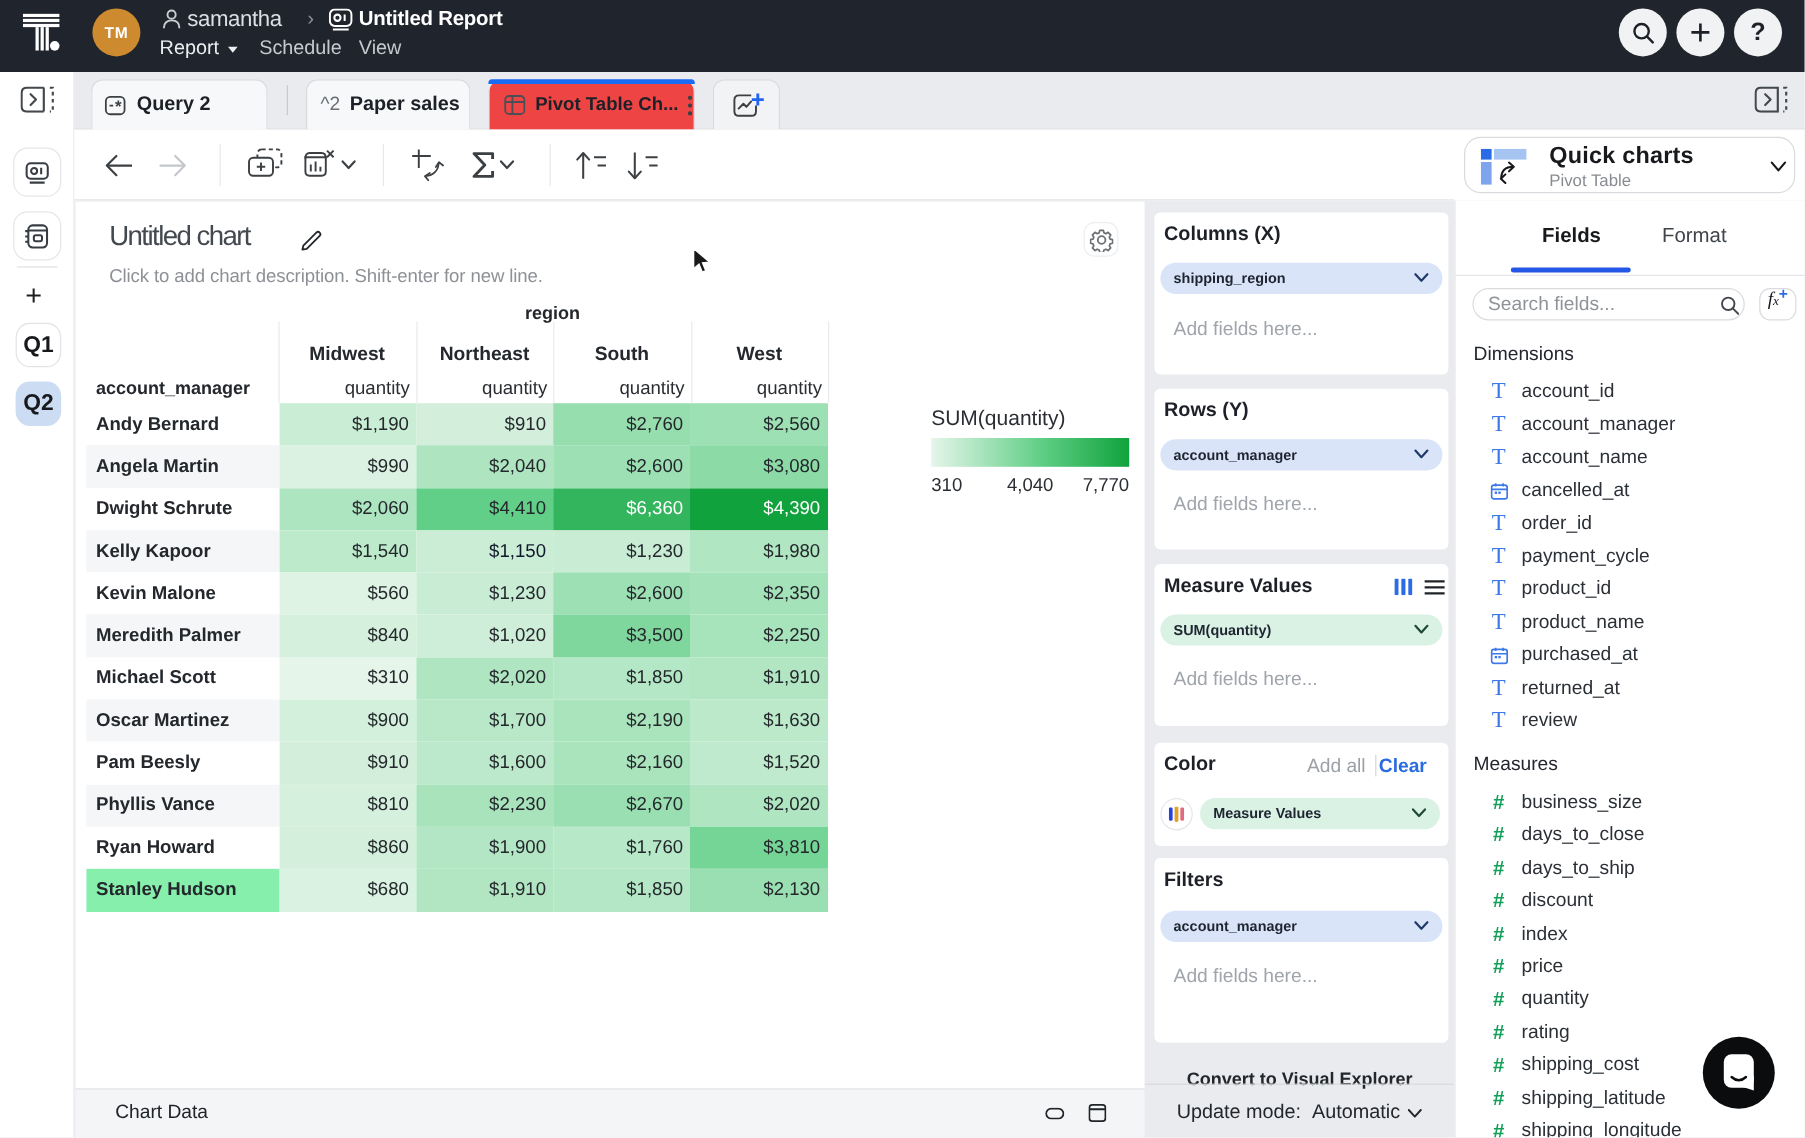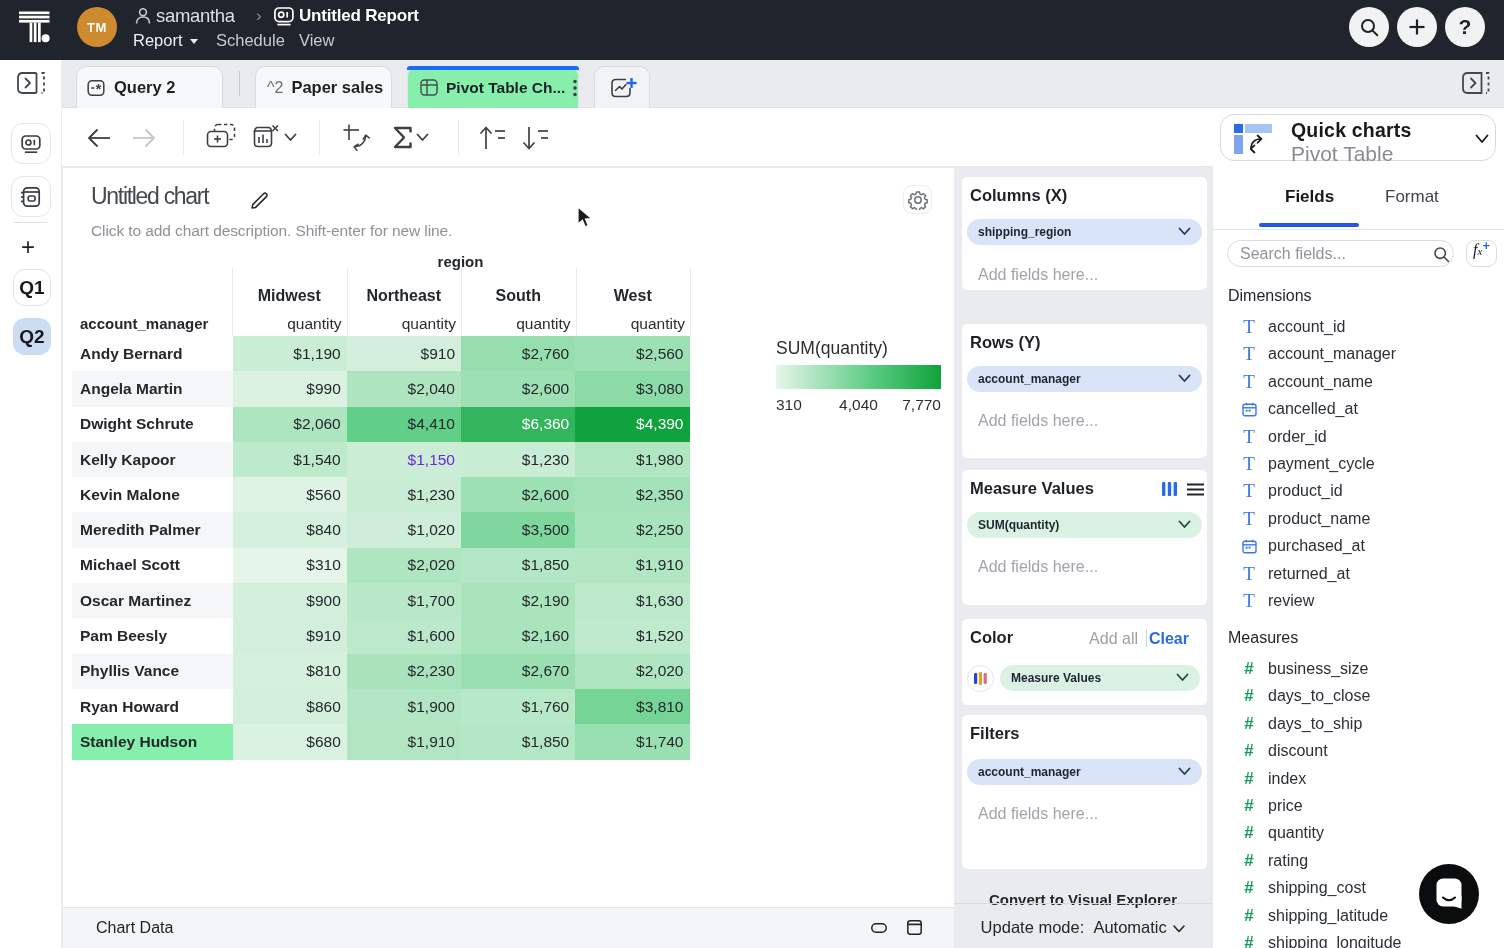--- a/index.html
+++ b/index.html
@@ -19,29 +19,29 @@
 #mi-view{left:299px}
 .caret{display:inline-block;width:0;height:0;border-left:4.5px solid transparent;border-right:4.5px solid transparent;border-top:5px solid #eceef0;margin-left:7px;margin-top:3px}
 .circbtn{position:absolute;top:7px;width:40px;height:40px;border-radius:50%;background:#f1f2f3;display:flex;align-items:center;justify-content:center}
 
 #sidebar{position:absolute;left:0;top:60px;width:62px;height:888px;background:#fff;border-right:1px solid #ececef}
 .sq-btn{position:absolute;left:11px;width:40px;height:41px;border:1px solid #e4e6ea;border-radius:12px;background:#fff;display:flex;align-items:center;justify-content:center}
 .qbtn{position:absolute;left:13px;width:38px;height:37px;border-radius:12px;display:flex;align-items:center;justify-content:center;font-size:19px;font-weight:700;color:#17191d}
 
 #tabbar{position:absolute;left:62px;top:60px;width:1442px;height:48px;background:#e9ebee;border-bottom:1px solid #dfe1e4}
 .tab{position:absolute;top:6px;height:42px;background:#f7f8fa;border:1px solid #d9dbdf;border-bottom:none;border-radius:10px 10px 0 0;display:flex;align-items:center;font-size:16.5px;font-weight:700;color:#1d2127;white-space:nowrap}
-#tab-active{background:#86efac;border-color:#e3e4e8}
+#tab-active{background:#ef4444;border-color:#e3e4e8}
 #tab-active::before{content:"";position:absolute;left:-1px;top:-1px;width:172px;height:4px;background:#1b6cf5;border-radius:3px 3px 0 0}
 
 #toolbar{position:absolute;left:62px;top:108px;width:1442px;height:59px;background:#fff}
 .tdiv{position:absolute;top:12px;width:1px;height:35px;background:#e8e9eb}
 
 #qc{position:absolute;left:1220px;top:114px;width:276px;height:47px;border:1px solid #d8dadd;border-radius:14px;background:#fff}
 #qc .t1{position:absolute;left:70px;top:4px;font-size:19.5px;font-weight:700;color:#17191d;letter-spacing:.2px}
-#qc .t2{position:absolute;left:70px;top:27px;font-size:21px;color:#888c92}
+#qc .t2{position:absolute;left:70px;top:27px;font-size:14px;color:#888c92}
 
 #chart{position:absolute;left:63px;top:168px;width:891px;height:739px;background:#fff}
 #ctitle{position:absolute;left:28px;top:15px;font-size:23px;color:#44494f;letter-spacing:-1.3px}
 #cdesc{position:absolute;left:28px;top:54px;font-size:15.5px;color:#8d9196;letter-spacing:-.1px}
 #gearbtn{position:absolute;left:840px;top:17px;width:29px;height:29px;border:1px solid #eceef1;border-radius:9px;display:flex;align-items:center;justify-content:center}
 #regionlbl{position:absolute;left:169px;top:85px;width:457px;text-align:center;font-size:15px;font-weight:700;color:#24282c}
 .colhdr{position:absolute;top:119px;width:114.5px;text-align:center;font-size:16px;font-weight:700;color:#24282c}
 .qtyhdr{position:absolute;top:147px;width:114.5px;text-align:right;padding-right:5px;font-size:15.5px;color:#2a2e33}
 #amhdr{position:absolute;left:17px;top:147px;font-size:15px;font-weight:700;color:#24282c}
 #tbl{position:absolute;left:9px;top:168px;width:657.5px}
@@ -329,21 +329,21 @@
 <div class="trow">
           <div class="nm" style="background:#fff">Dwight Schrute</div>
           <div class="cv" style="background:rgb(173,229,192);color:#24282c">$2,060</div>
           <div class="cv" style="background:rgb(97,207,135);color:#24282c">$4,410</div>
           <div class="cv" style="background:rgb(50,181,92);color:#fff">$6,360</div>
           <div class="cv" style="background:rgb(16,162,60);color:#fff">$4,390</div>
         </div>
 <div class="trow">
           <div class="nm" style="background:#f5f6f8">Kelly Kapoor</div>
           <div class="cv" style="background:rgb(190,234,204);color:#24282c">$1,540</div>
-          <div class="cv" style="background:rgb(203,237,214);color:#6d28d9">$1,150</div>
+          <div class="cv" style="background:rgb(203,237,214);color:#0f172a">$1,150</div>
           <div class="cv" style="background:rgb(200,236,212);color:#24282c">$1,230</div>
           <div class="cv" style="background:rgb(176,230,194);color:#24282c">$1,980</div>
         </div>
 <div class="trow">
           <div class="nm" style="background:#fff">Kevin Malone</div>
           <div class="cv" style="background:rgb(222,243,228);color:#24282c">$560</div>
           <div class="cv" style="background:rgb(200,236,212);color:#24282c">$1,230</div>
           <div class="cv" style="background:rgb(156,224,179);color:#24282c">$2,600</div>
           <div class="cv" style="background:rgb(164,226,185);color:#24282c">$2,350</div>
         </div>
@@ -387,21 +387,21 @@
           <div class="cv" style="background:rgb(212,240,221);color:#24282c">$860</div>
           <div class="cv" style="background:rgb(178,230,196);color:#24282c">$1,900</div>
           <div class="cv" style="background:rgb(183,232,199);color:#24282c">$1,760</div>
           <div class="cv" style="background:rgb(117,213,150);color:#24282c">$3,810</div>
         </div>
 <div class="trow">
           <div class="nm" style="background:#86efac">Stanley Hudson</div>
           <div class="cv" style="background:rgb(218,242,225);color:#24282c">$680</div>
           <div class="cv" style="background:rgb(178,230,195);color:#24282c">$1,910</div>
           <div class="cv" style="background:rgb(180,231,197);color:#24282c">$1,850</div>
-          <div class="cv" style="background:rgb(154,223,177);color:#24282c">$1,740</div>
+          <div class="cv" style="background:rgb(154,223,177);color:#24282c">$2,130</div>
         </div>
   </div>
   <div id="legend">
     <div class="lt">SUM(quantity)</div>
     <div id="lgrad"></div>
     <div id="llbls">
       <span style="position:absolute;left:0">310</span>
       <span style="position:absolute;left:50%;transform:translateX(-50%)">4,040</span>
       <span style="position:absolute;right:0">7,770</span>
     </div>
@@ -413,21 +413,21 @@
   <svg class="abs" style="left:808px;top:15px" width="16" height="10" viewBox="0 0 16 10">
         <rect x="0.8" y="0.8" width="14.4" height="8.4" rx="4.2" fill="none" stroke="#202429" stroke-width="1.5"></rect>
       </svg>
   <svg class="abs" style="left:844px;top:12px" width="15" height="15" viewBox="0 0 15 15">
         <rect x="0.8" y="0.8" width="13.4" height="13.4" rx="2.4" fill="none" stroke="#202429" stroke-width="1.5"></rect>
         <line x1="0.8" y1="4.4" x2="14.2" y2="4.4" stroke="#202429" stroke-width="1.7"></line>
       </svg>
 </div>
 
 <div id="mid">
-  <div class="mcard" style="top:9px;height:113px">
+  <div class="mcard" style="top:9px;height:135px">
     <div class="mtitle">Columns (X)</div>
     <div class="pill blue" style="top:42px">shipping_region
       <svg class="chev" width="13" height="9" viewBox="0 0 13 9">
             <path d="M1.5 1.5 L6.5 7 L11.5 1.5" fill="none" stroke="#1e3a66" stroke-width="1.8" stroke-linecap="round" stroke-linejoin="round"></path>
           </svg>
     </div>
     <div class="addf" style="top:89px">Add fields here...</div>
   </div>
   <div class="mcard" style="top:156px;height:134px">
     <div class="mtitle">Rows (Y)</div>

